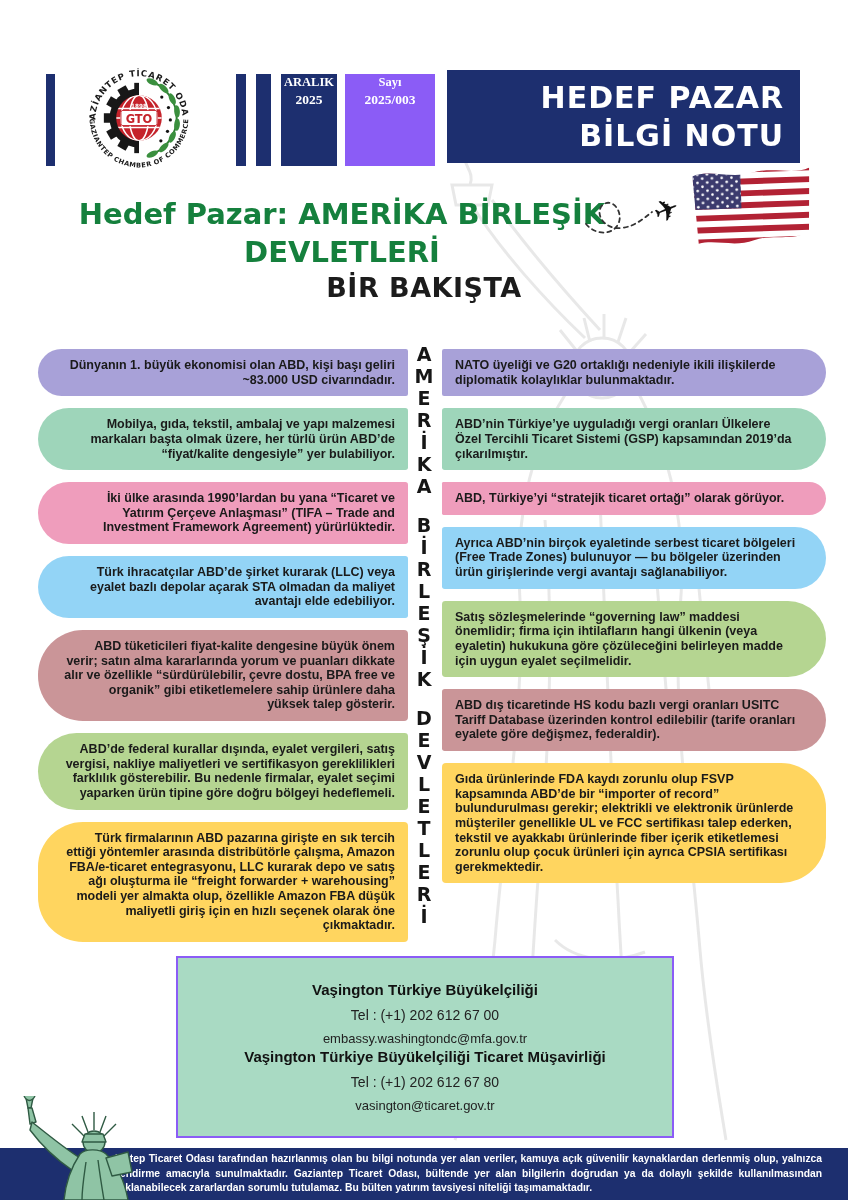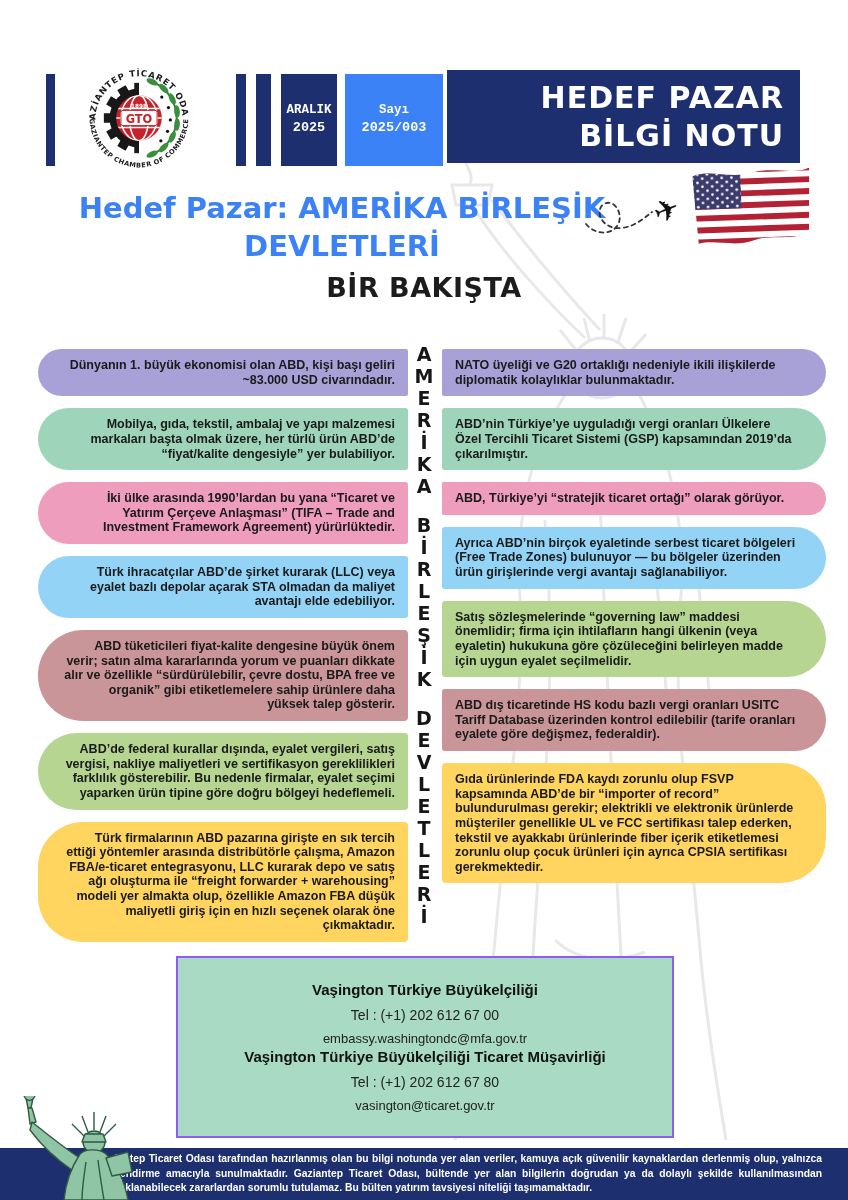--- a/index.html
+++ b/index.html
@@ -4,31 +4,31 @@
 <style>
   html,body{margin:0;padding:0;}
   body{background:#9a9a9a;font-family:"Liberation Sans",sans-serif;}
   .page{position:relative;width:848px;height:1200px;background:#ffffff;overflow:hidden;margin:0 auto;}
   
   .watermark{position:absolute;inset:0;z-index:0;}
   
   .vbar{position:absolute;top:74px;height:92px;background:#1d2f6f;}
   .logo-wrap{position:absolute;left:82px;top:61px;width:114px;height:114px;}
   .hd-box{position:absolute;top:74px;height:92px;background:#1d2f6f;color:#fff;
-          display:flex;flex-direction:column;align-items:center;justify-content:center;
-          font-family:Liberation Mono, monospace;font-weight:bold;line-height:1.35;}
+          display:flex;flex-direction:column;align-items:center;justify-content:flex-start;
+          font-family:Liberation Serif, serif;font-weight:bold;line-height:1.35;}
   .hd-box .l1{font-size:12.5px;}
   .hd-box .l2{font-size:13.5px;}
   .banner{position:absolute;left:447px;top:70px;width:353px;height:93px;background:#1d2f6f;
           color:#fff;display:flex;flex-direction:column;justify-content:center;align-items:flex-end;
           padding-right:16px;box-sizing:border-box;font-family:"DejaVu Sans",sans-serif;
           font-weight:bold;font-size:30px;line-height:1.25;letter-spacing:1px;}
   
-  .title-block{position:absolute;left:28px;top:190px;width:628px;text-align:center;
-               font-family:"DejaVu Sans",sans-serif;font-weight:bold;color:#3b82f6;
+  .title-block{position:absolute;left:28px;top:196px;width:628px;text-align:center;
+               font-family:"DejaVu Sans",sans-serif;font-weight:bold;color:#15803d;
                font-size:29px;line-height:1.3;z-index:1;}
   .plane-doodle{position:absolute;left:584px;top:186px;z-index:1;}
   .flag{position:absolute;left:691px;top:164px;z-index:1;}
   .section-title{position:absolute;left:0;right:0;top:272px;text-align:center;
                  font-family:"DejaVu Sans",sans-serif;font-weight:bold;font-size:27px;
                  color:#1c1c1c;letter-spacing:.5px;z-index:1;}
   
   .col{position:absolute;top:349px;display:flex;flex-direction:column;gap:12px;z-index:1;justify-content:space-between;}
   .col.left{left:38px;width:370px;}
   .col.right{left:442px;width:384px;}
@@ -153,21 +153,21 @@
   </div>
 
   <div class="vbar" style="left: 236px; width: 10px; background-color: rgb(29, 47, 111);"></div>
   <div class="vbar" style="left: 256px; width: 15px; background-color: rgb(29, 47, 111);"></div>
 
   <div class="hd-box" style="left: 281px; width: 56px; background-color: rgb(29, 47, 111);">
     <span class="l1">ARALIK</span>
     <span class="l2">2025</span>
   </div>
 
-  <div class="hd-box" style="left: 345px; width: 98px; background-color: #3b82f6;">
+  <div class="hd-box" style="left: 345px; width: 90px; background-color: #8b5cf6;">
     <span class="l1">Sayı</span>
     <span class="l2">2025/003</span>
   </div>
 
   <div class="banner" style="background-color: rgb(29, 47, 111); padding-left: 18px;">
     <span>HEDEF PAZAR</span>
     <span>BİLGİ NOTU</span>
   </div>
 
   <div class="title-block">

